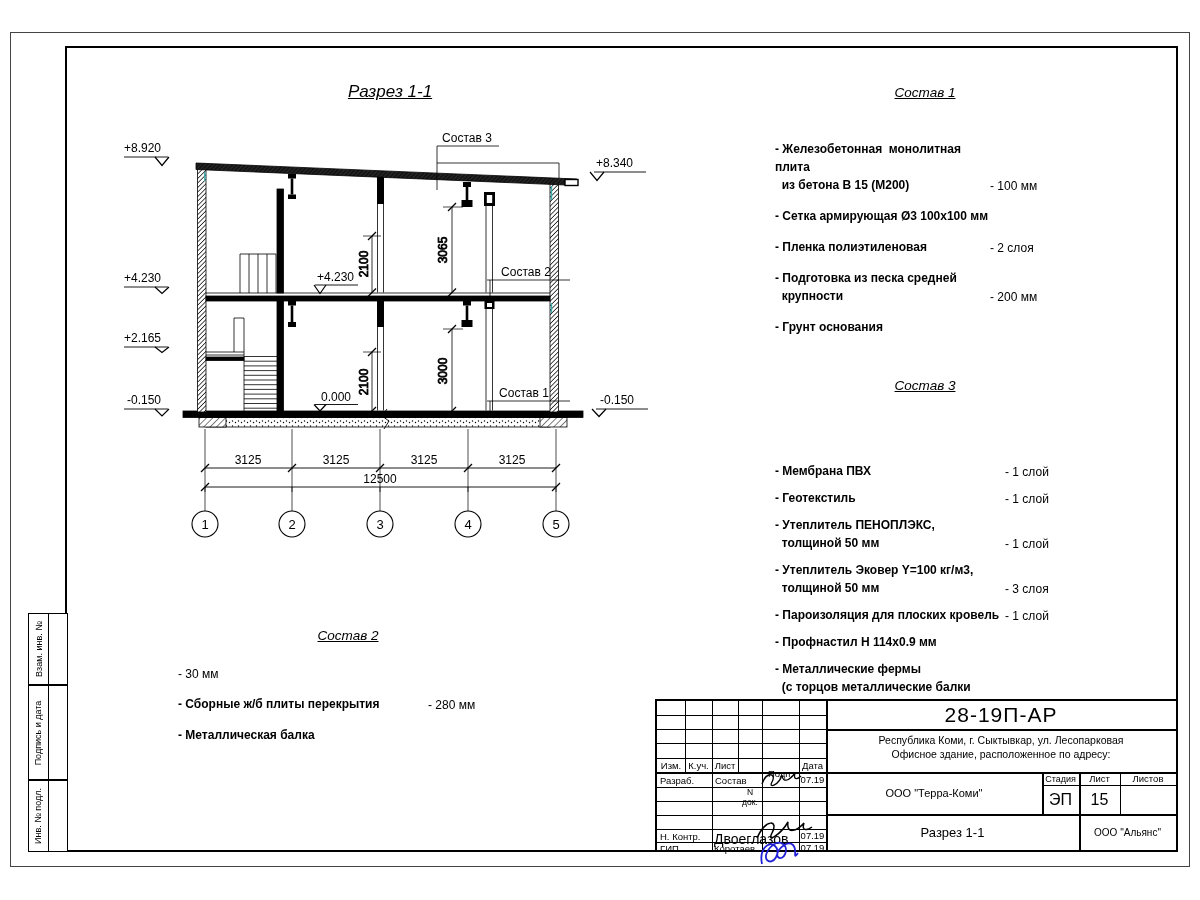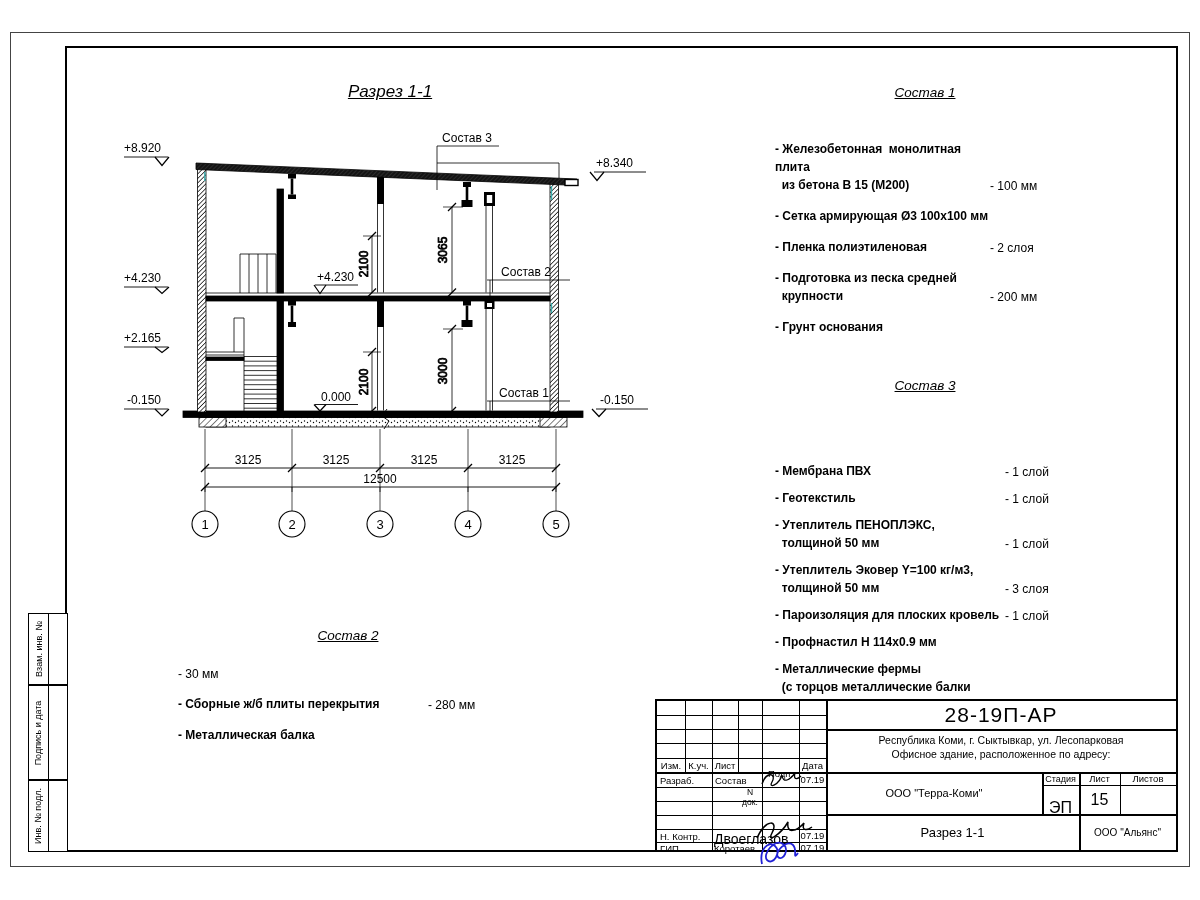--- a/index.html
+++ b/index.html
@@ -185,21 +185,21 @@
 
     <div class="ctr abs" style="left:169px;top:0;width:350px;height:28px;font-size:21px;letter-spacing:1px;">28-19П-АР</div>
     <div class="abs" style="left:169px;top:32px;width:350px;text-align:center;font-size:10.5px;line-height:14px;">
       <div>Республика Коми, г. Сыктывкар, ул. Лесопарковая</div>
       <div>Офисное здание, расположенное по адресу:</div>
     </div>
     <div class="ctr abs" style="left:169px;top:71px;width:216px;height:42px;font-size:11px;">ООО "Терра-Коми"</div>
     <div class="ctr abs" style="left:385px;top:71px;width:37px;height:13px;font-size:9px;">Стадия</div>
     <div class="ctr abs" style="left:422px;top:71px;width:41px;height:13px;font-size:9.5px;">Лист</div>
     <div class="ctr abs" style="left:463px;top:71px;width:56px;height:13px;font-size:9.5px;">Листов</div>
-    <div class="ctr abs" style="left:385px;top:92px;width:37px;height:29px;font-size:16px;">ЭП</div>
+    <div class="ctr abs" style="left:385px;top:84px;width:37px;height:29px;font-size:16px;">ЭП</div>
     <div class="ctr abs" style="left:422px;top:84px;width:41px;height:29px;font-size:16px;">15</div>
     <div class="ctr abs" style="left:463px;top:84px;width:56px;height:29px;font-size:16px;"></div>
     <div class="ctr abs" style="left:169px;top:113px;width:253px;height:36px;font-size:13px;">Разрез 1-1</div>
     <div class="ctr abs" style="left:422px;top:113px;width:97px;height:36px;font-size:10px;">ООО "Альянс"</div>
   </div>
 
   <svg width="1200" height="900" viewBox="0 0 1200 900">
     <defs>
       <pattern id="wallH" width="3.2" height="3.2" patternUnits="userSpaceOnUse" patternTransform="rotate(45)">
         <rect width="3.2" height="3.2" fill="#fff"></rect>

